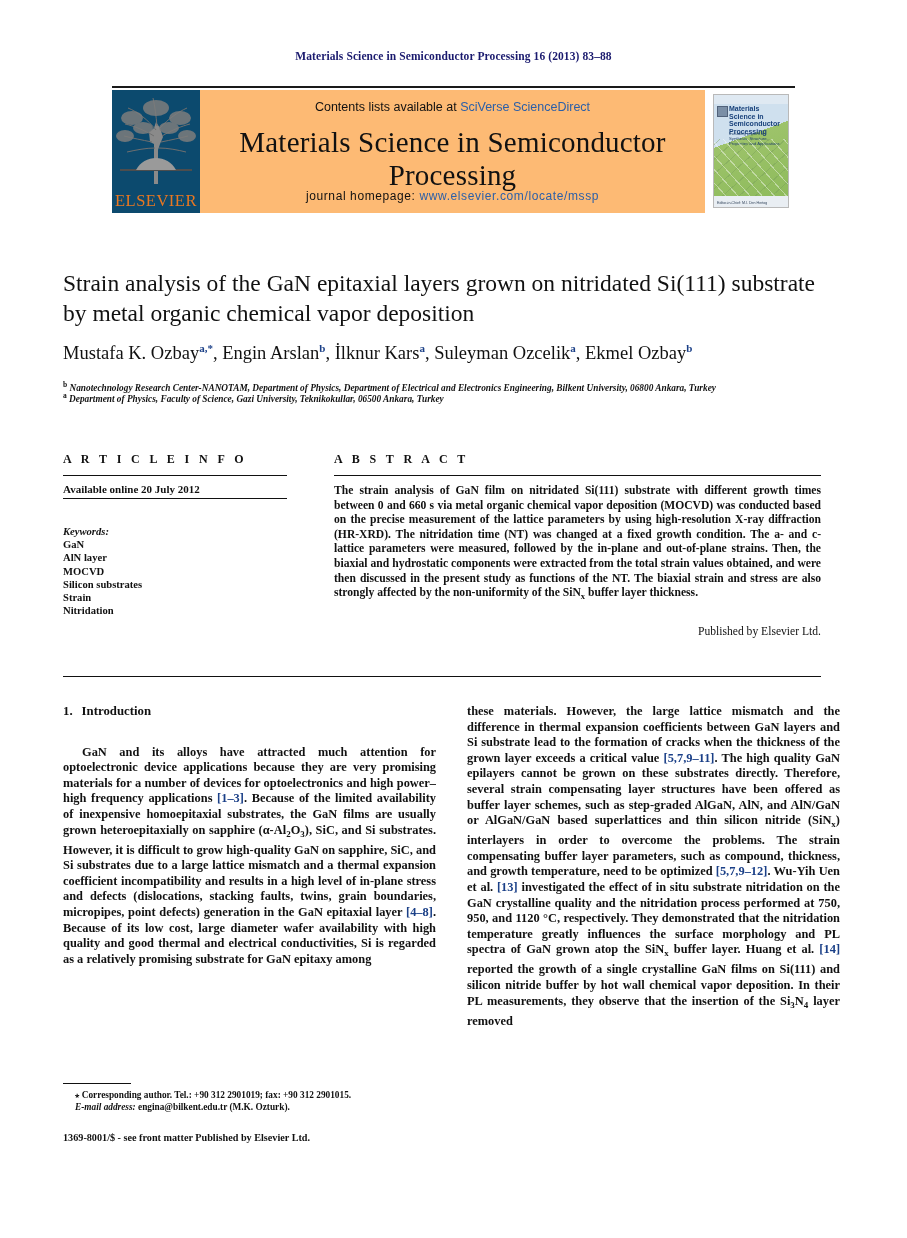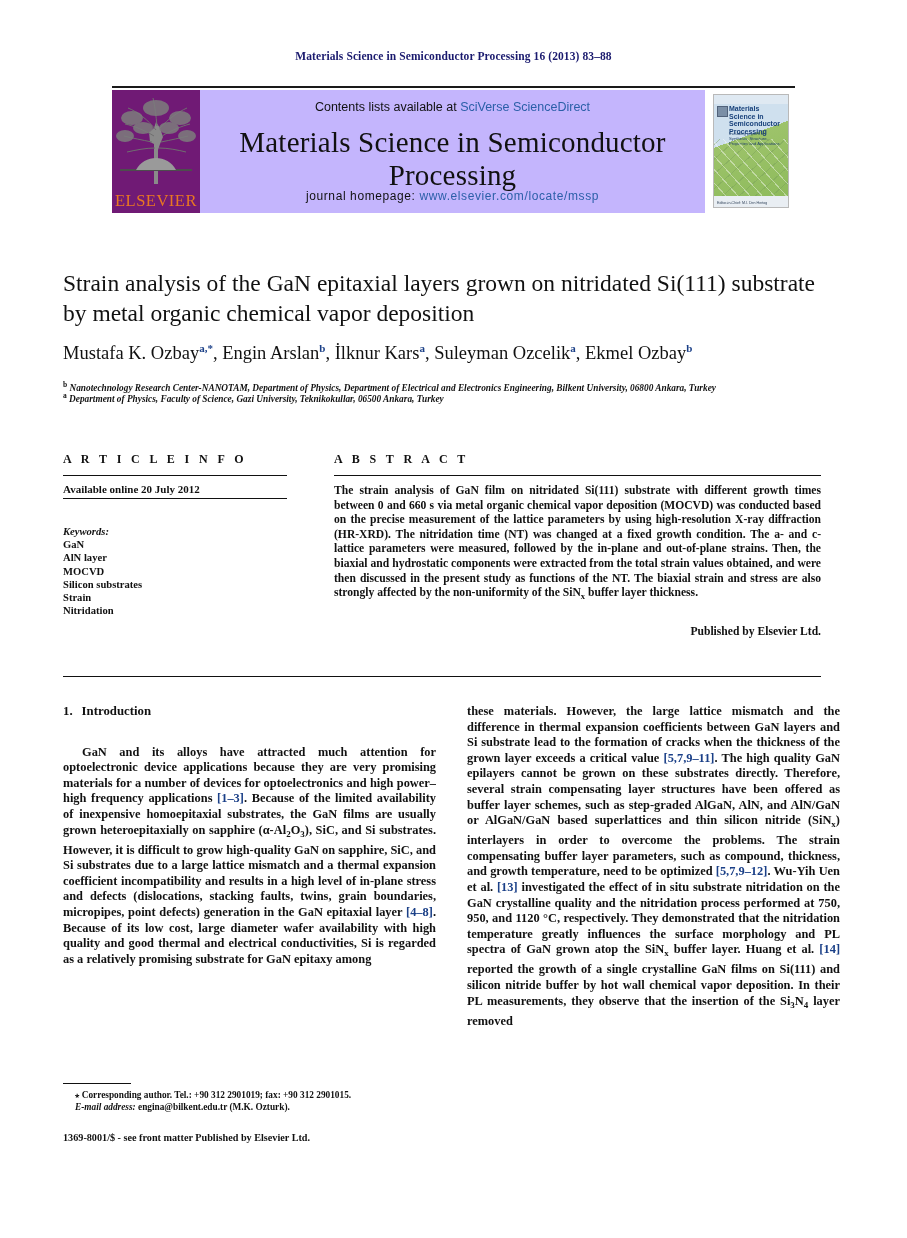--- a/index.html
+++ b/index.html
@@ -51,36 +51,36 @@
     width: 683px;
     height: 123px;
     display: flex;
     flex-direction: row;
     align-items: stretch;
   }
   .elsevier-logo {
     width: 88px;
     flex: 0 0 88px;
     position: relative;
-    background: #701a75;
+    background: #0c4a6e;
   }
   .tree-svg { position:absolute; left:4px; top:2px; }
   .elsevier-word {
     position: absolute;
     left: 0; right: 0;
     bottom: 2px;
     text-align: center;
     font-family: "Liberation Serif", serif;
     font-size: 16.5px;
     letter-spacing: 0.5px;
     color: #E87722;
   }
   .banner {
     flex: 1 1 auto;
-    background: #c4b5fd;
+    background: #fdba74;
     position: relative;
   }
   .contents-line {
     position: absolute;
     top: 10px; left: 0; right: 0;
     text-align: center;
     font-family: "Liberation Sans", sans-serif;
     font-size: 12.5px;
     color: #111;
   }
@@ -241,21 +241,21 @@
     text-align: justify;
     color: #111;
   }
   .abstract sub { font-size: 8.6px; }
   .pub-by {
     position: absolute;
     left: 334px; top: 625px;
     width: 487px;
     text-align: right;
     font-family: "Liberation Serif", serif;
-    font-weight: bold;
+    font-weight: normal;
     font-size: 11.6px;
     color: #111;
   }
 
   
   .body-col {
     position: absolute;
     top: 704px;
     width: 373px;
     font-family: "Liberation Serif", serif;

